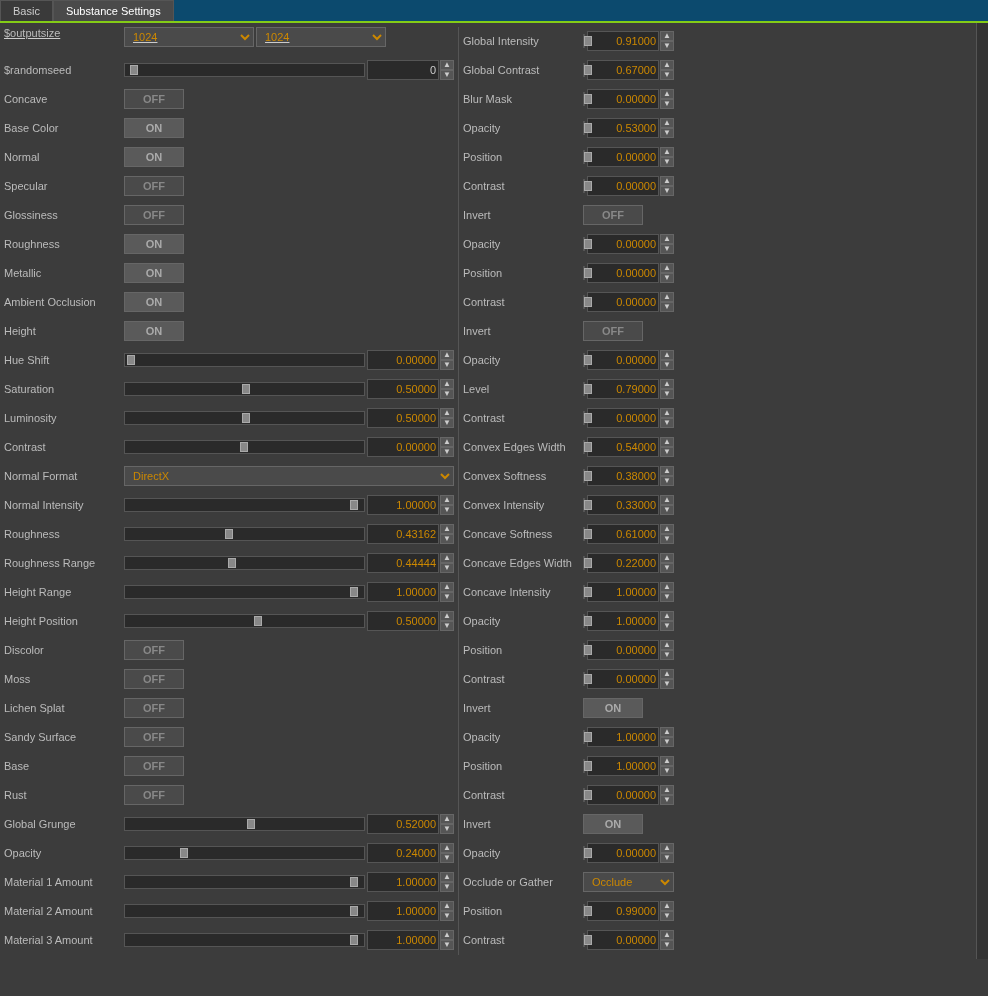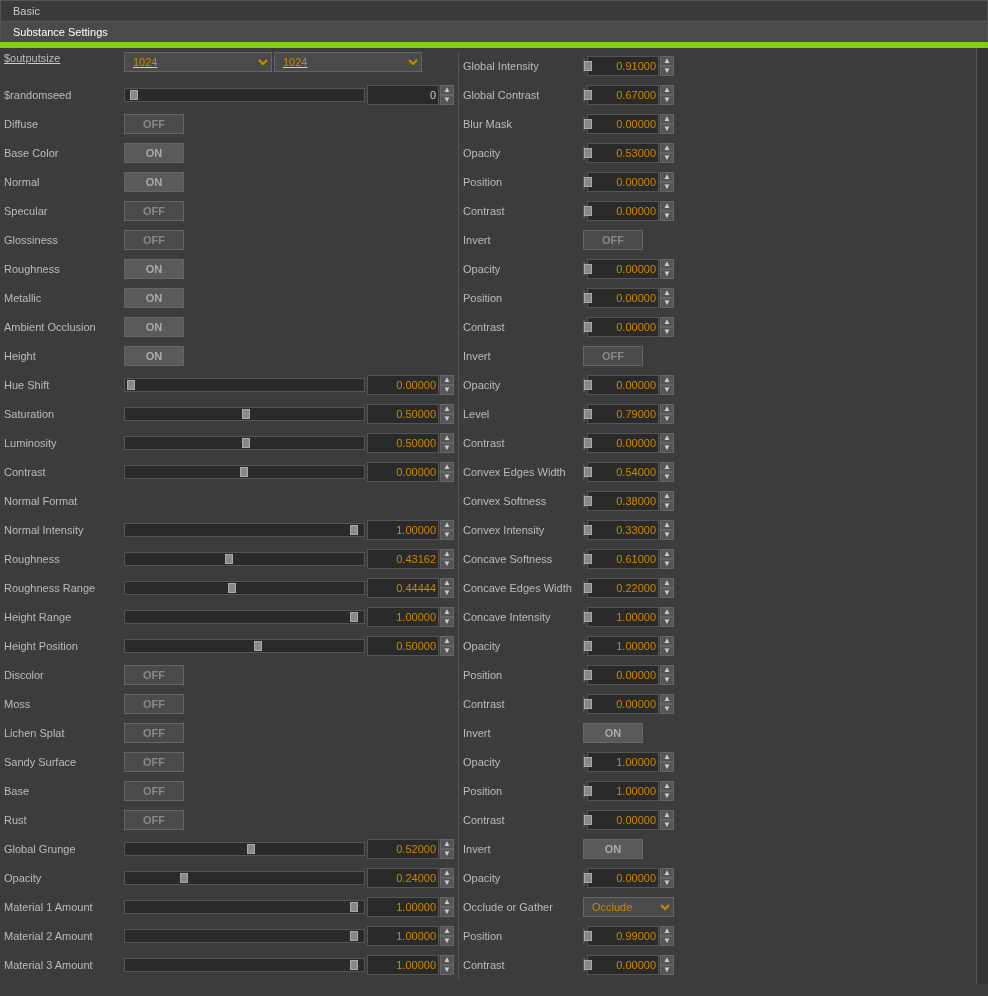--- a/index.html
+++ b/index.html
@@ -8,22 +8,21 @@
       font-family: Arial, sans-serif;
       font-size: 11px;
       color: #cccccc;
       width: 988px;
       min-height: 996px;
     }
 
     .tabs {
       display: flex;
       background: #0c4a6e;
-      border-bottom: 6px solid #84cc16;
-      flex-direction: column;
+      border-bottom: 2px solid #84cc16;
     }
     .tab {
       padding: 4px 12px;
       cursor: pointer;
       background: #3a3a3a;
       border: 1px solid #555;
       border-bottom: none;
       color: #ccc;
       font-size: 11px;
     }
@@ -152,21 +151,21 @@
       text-decoration: underline;
     }
 
     .outputsize-label {
       width: 120px;
       color: #bbbbbb;
       font-size: 11px;
     }
 
     .size-select {
-      width: 148px;
+      width: 130px;
       height: 20px;
       background: #4a4a4a;
       border: 1px solid #666;
       color: #cc8800;
       font-size: 11px;
       padding-left: 4px;
     }
 
     .scrollbar {
       width: 12px;
@@ -212,21 +211,21 @@
               <div class="slider-thumb" style="left: 2%;"></div>
             </div>
             <input type="text" class="number-input" value="0" style="color: rgb(204, 204, 204);">
             <div class="spin-btn-group">
               <div class="spin-btn">▲</div>
               <div class="spin-btn">▼</div>
             </div>
           </div>
         </div>
         <div class="row">
-          <div class="label">Diffuse</div>
+          <div class="label">Concave</div>
           <div class="toggle-btn toggle-off">OFF</div>
         </div>
         <div class="row">
           <div class="label">Base Color</div>
           <div class="toggle-btn toggle-on">ON</div>
         </div>
         <div class="row">
           <div class="label">Normal</div>
           <div class="toggle-btn toggle-on">ON</div>
         </div>
@@ -301,20 +300,21 @@
             </div>
             <input type="text" class="number-input" value="0.00000" style="">
             <div class="spin-btn-group">
               <div class="spin-btn">▲</div>
               <div class="spin-btn">▼</div>
             </div>
           </div>
         </div>
         <div class="row">
           <div class="label">Normal Format</div>
+          <select class="dropdown-select"><option>DirectX</option></select>
         </div>
         <div class="row">
           <div class="label">Normal Intensity</div>
           <div class="slider-value-group">
             <div class="slider">
               <div class="slider-thumb" style="left: 94%;"></div>
             </div>
             <input type="text" class="number-input" value="1.00000" style="">
             <div class="spin-btn-group">
               <div class="spin-btn">▲</div>

